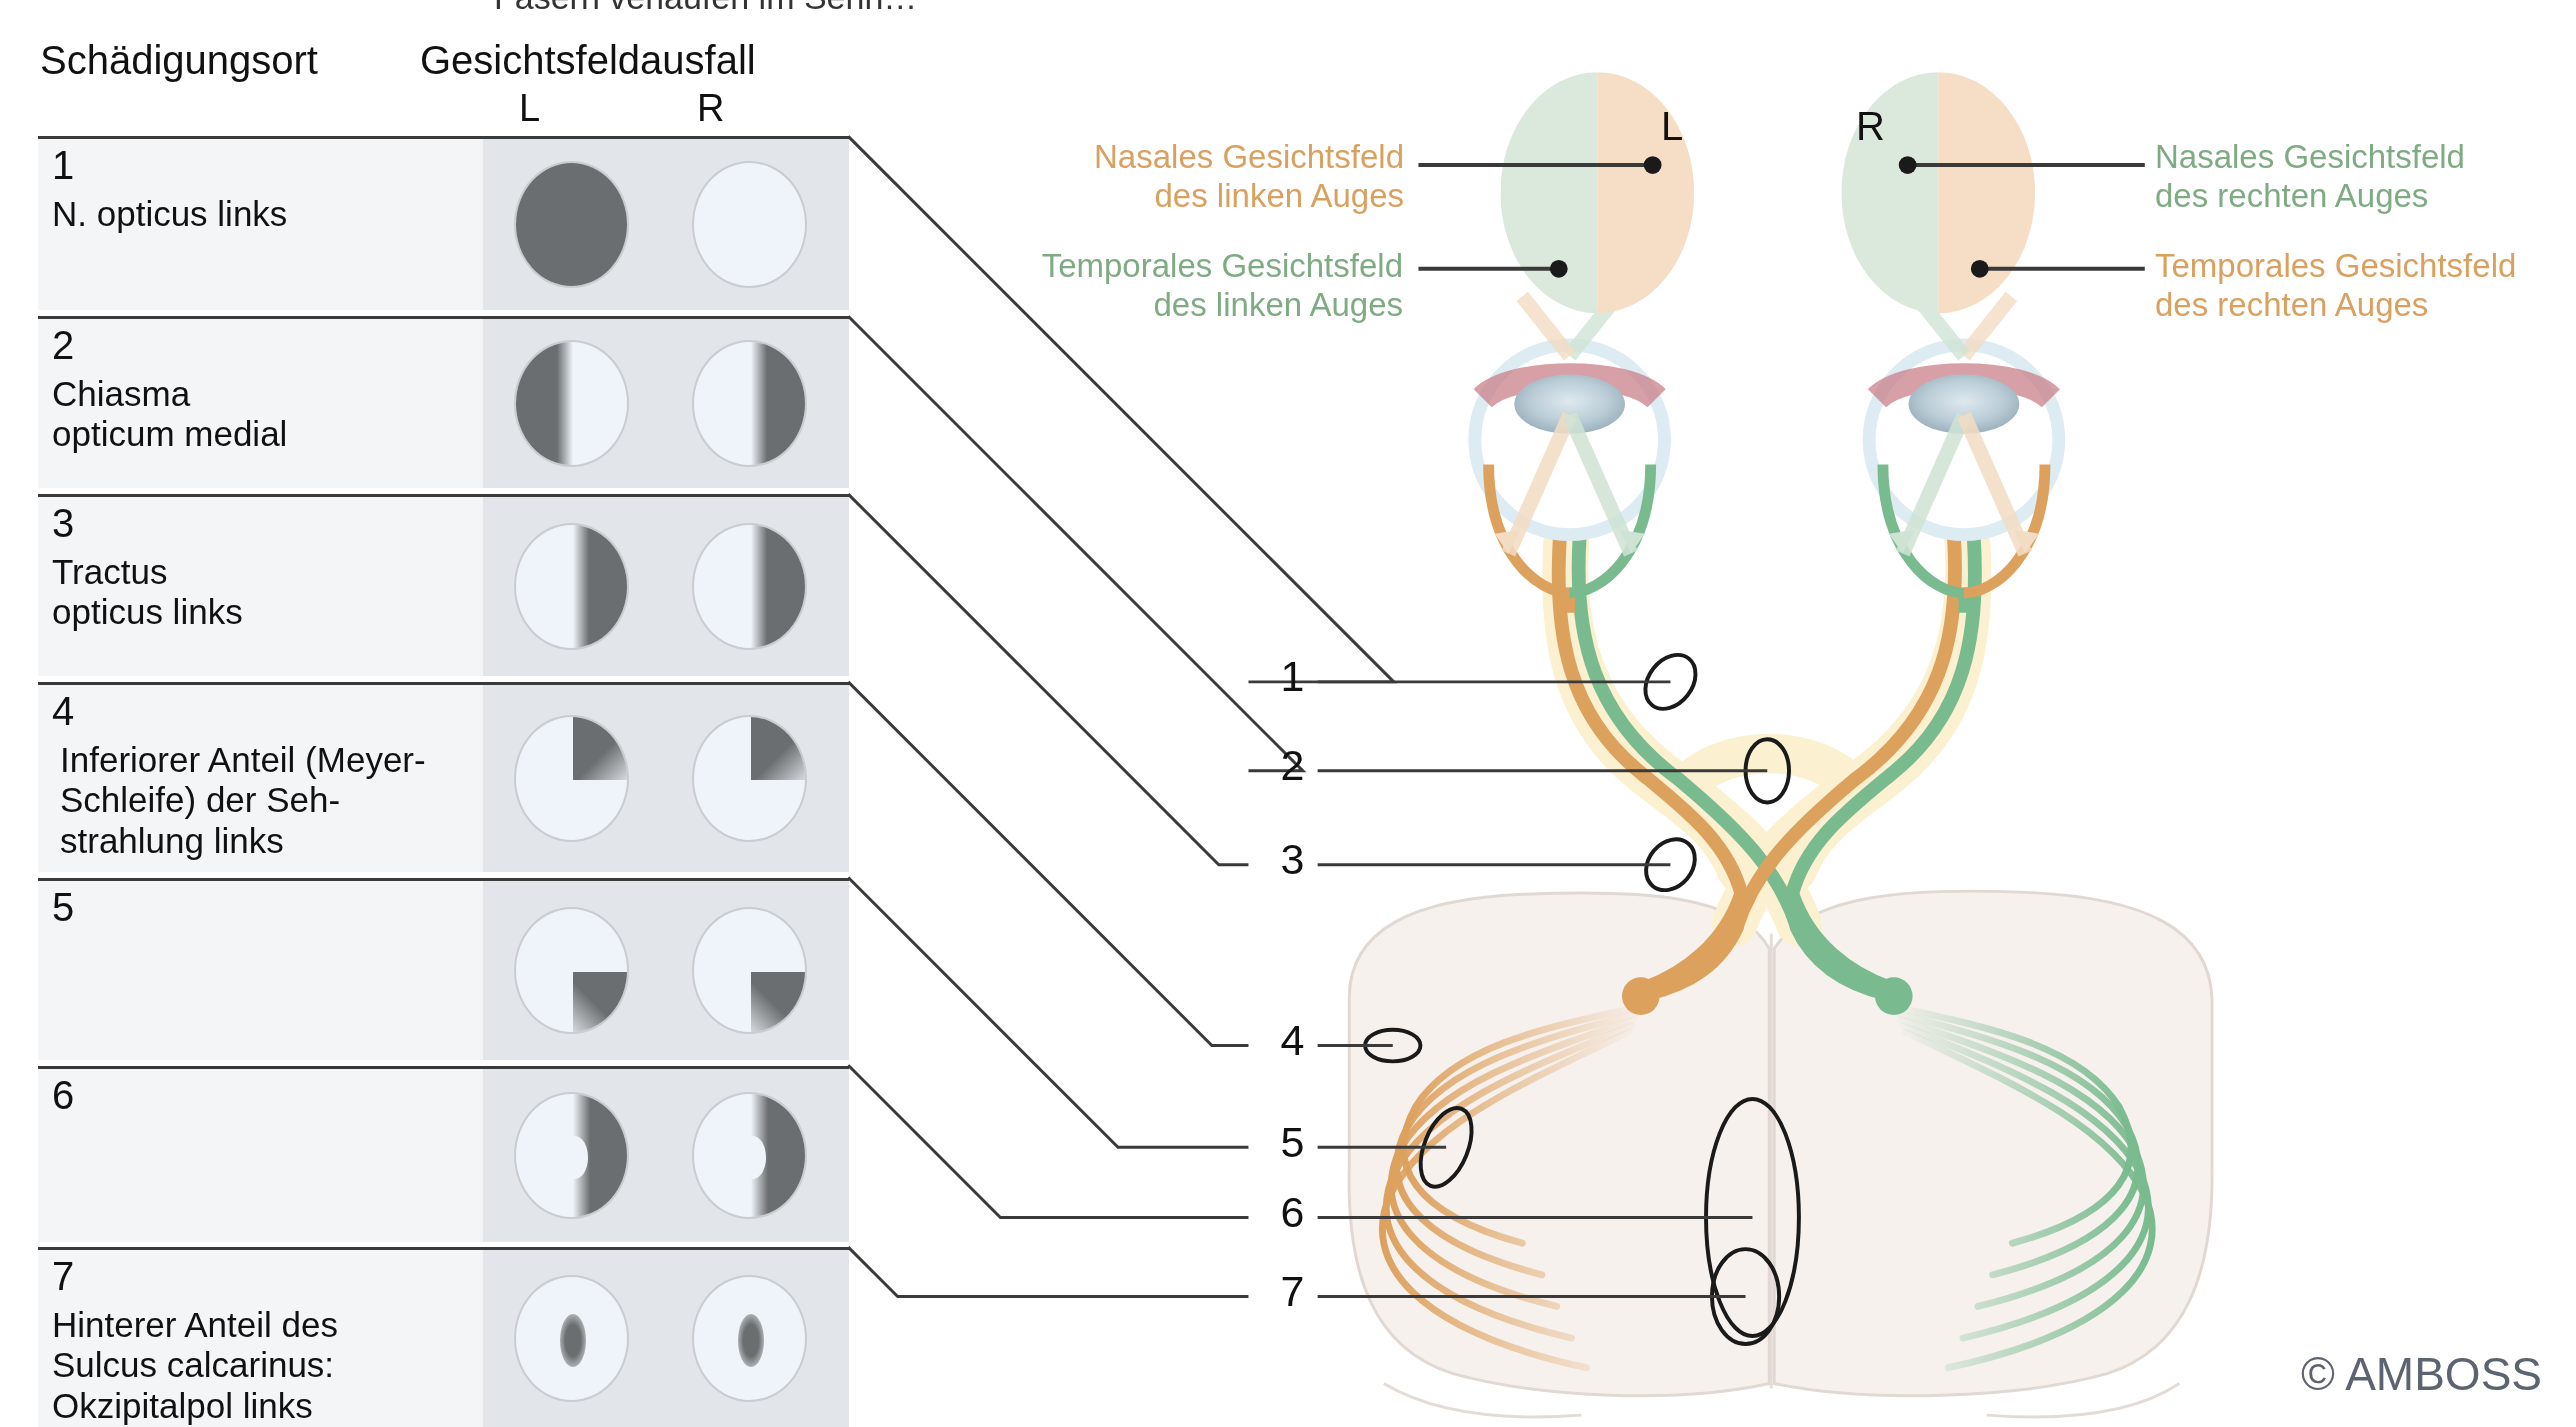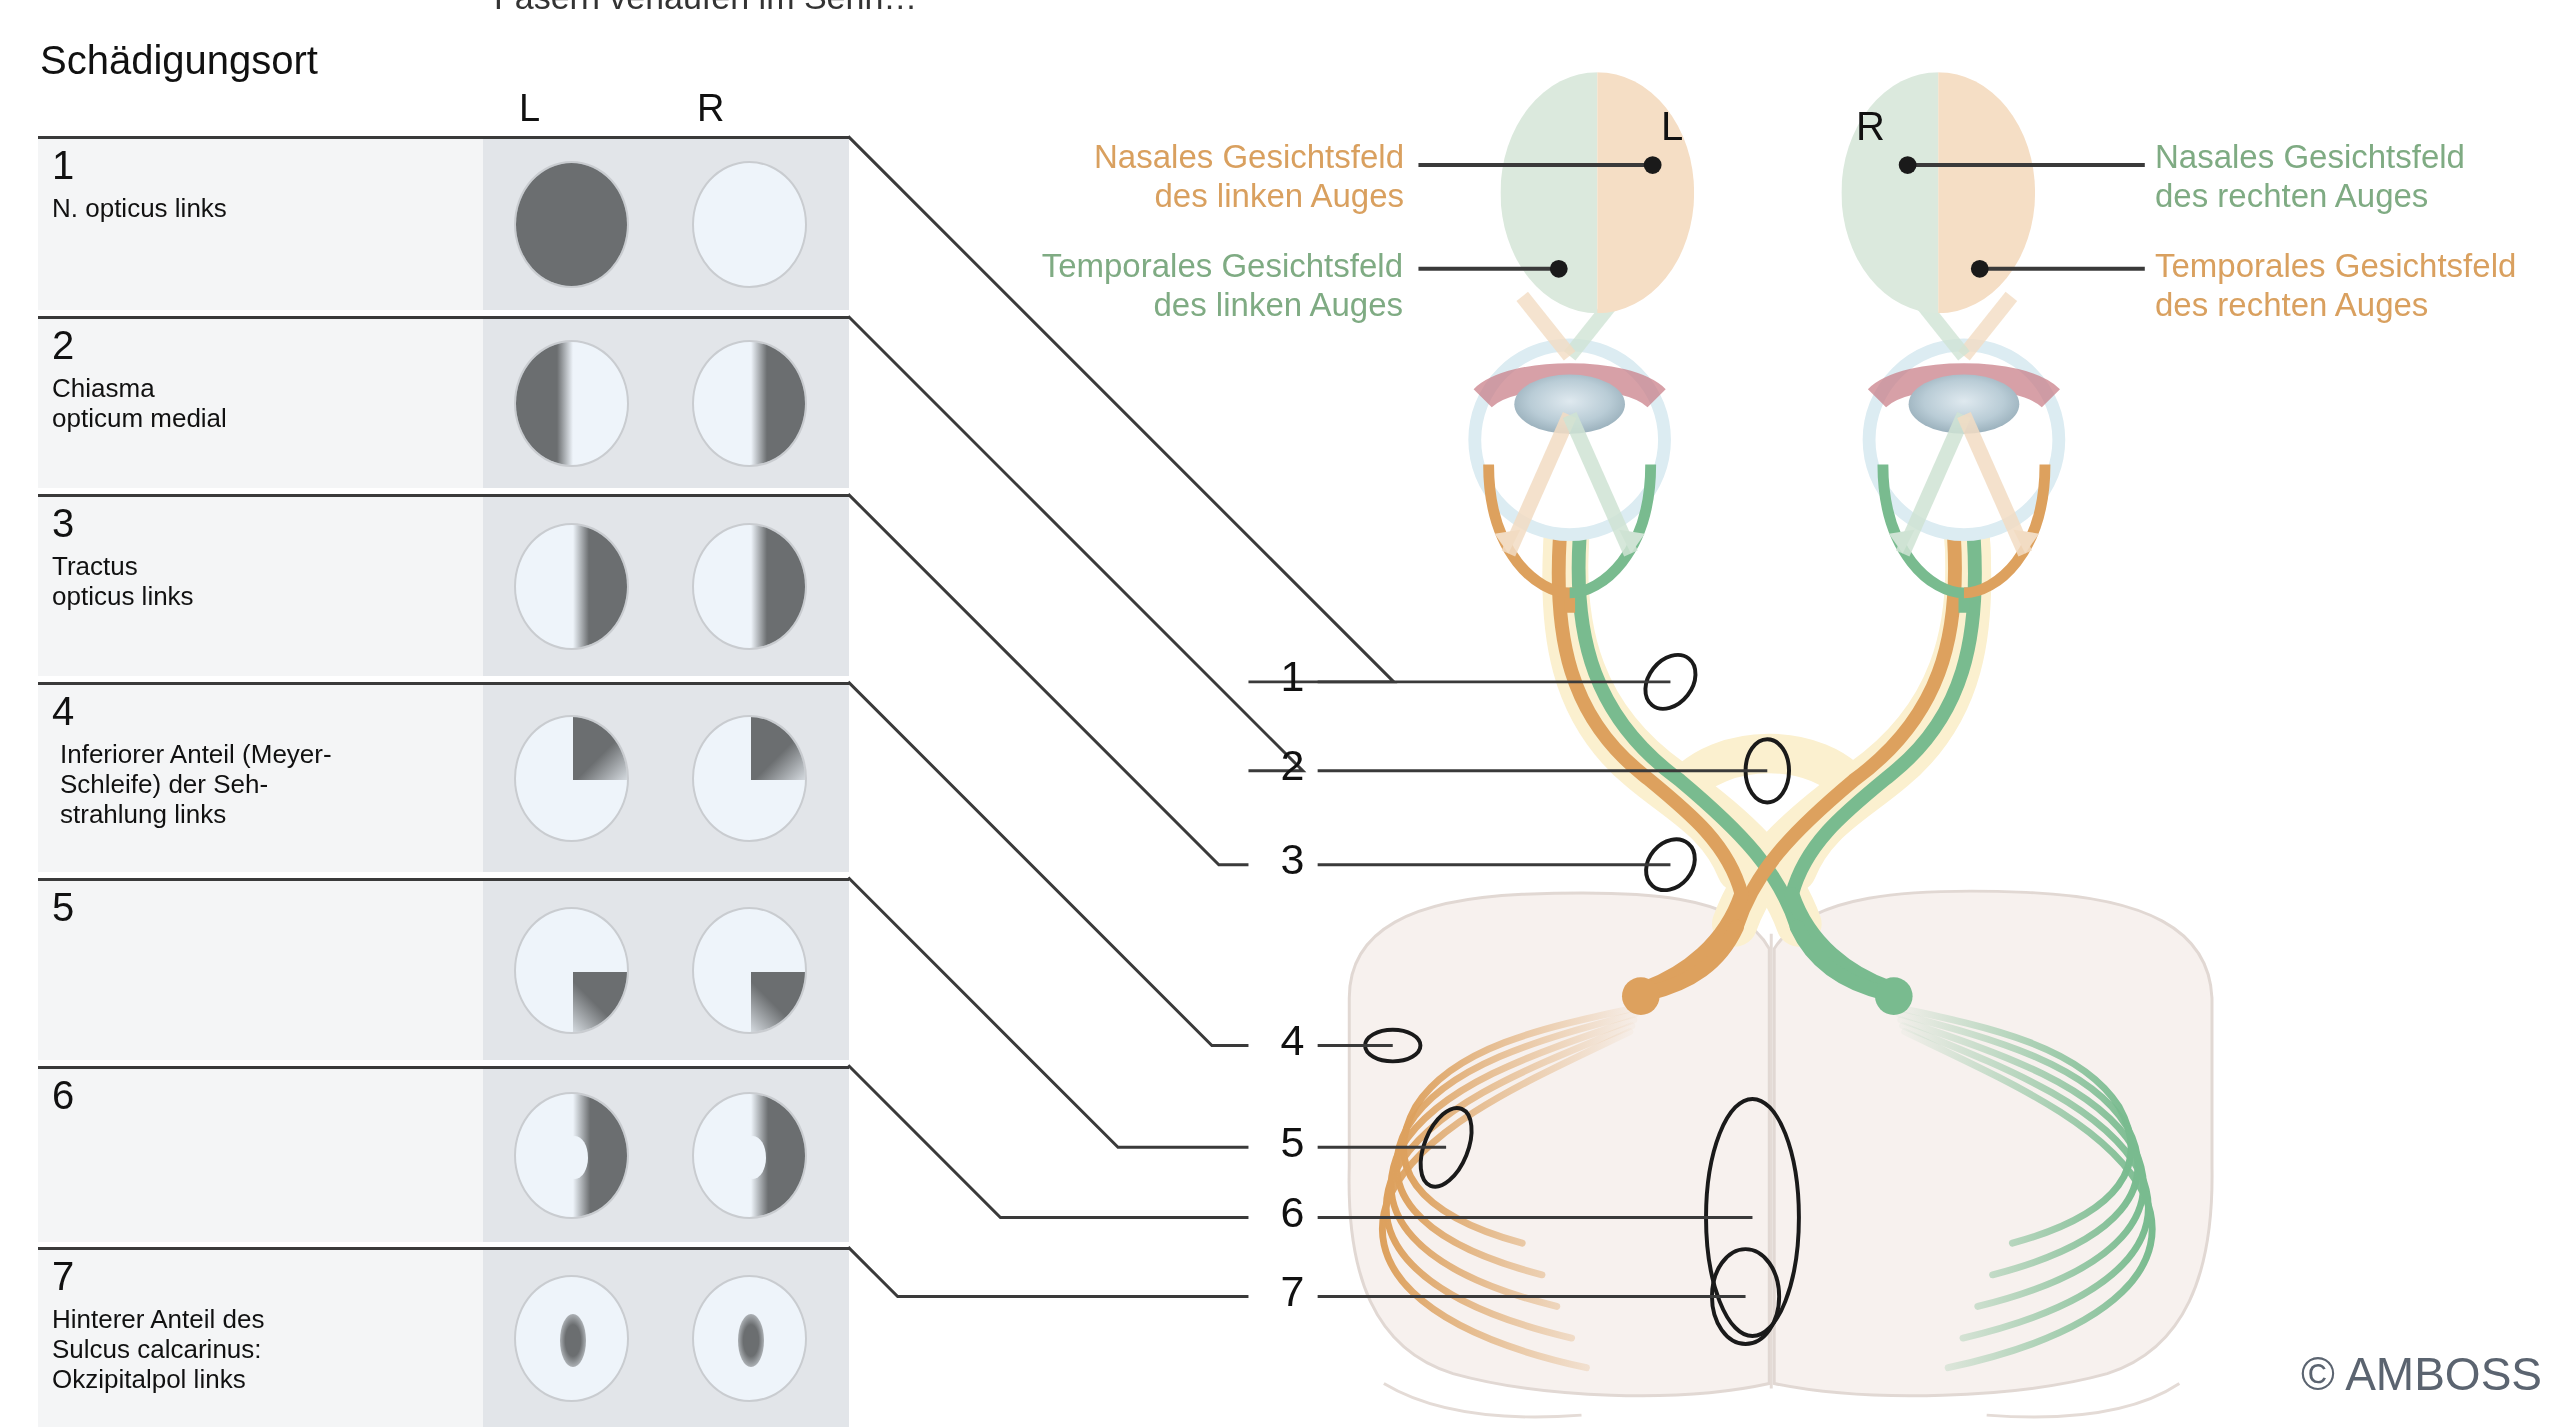--- a/index.html
+++ b/index.html
@@ -34,21 +34,21 @@
   }
   .row .gridbox{
     position:absolute;left:445px;top:3px;width:366px;height:calc(var(--rh) - 3px);
     background:#e2e5e9;
   }
   .row .num{
     position:absolute;left:14px;top:6px;font-size:40px;line-height:1;color:#111;
   }
   .row .txt{
     position:absolute;left:14px;top:55px;width:425px;
-    font-size:26px;line-height:1.15;color:#111;white-space:pre-line;
+    font-size:35px;line-height:1.15;color:#111;white-space:pre-line;
   }
   .row .txt.indent{left:22px;}
 
   
   .disc{
     position:absolute;width:115px;height:127px;border-radius:50%;
     background:#eef4fa;border:2px solid #c9ccd0;overflow:hidden;
     box-sizing:border-box;
   }
   .disc.L{left:31px;}
@@ -80,20 +80,21 @@
   }
 </style>
 </head>
 <body>
 
 <div id="stage">
 
   <div class="topcut">Fasern verlaufen im Sehn…</div>
 
   <div class="tbl-head" id="h-ort">Schädigungsort</div>
+  <div class="tbl-head" id="h-gfa">Gesichtsfeldausfall</div>
   <div class="tbl-head" id="h-L">L</div>
   <div class="tbl-head" id="h-R">R</div>
 
   <div id="rows">
       <div class="row" style="top: 136px; --rh: 174px; --rw: 811px;">
         <div class="rule"></div>
      <div class="labelbox">
        <div class="num">1</div>
        <div class="txt">N. opticus links</div>
      </div>

